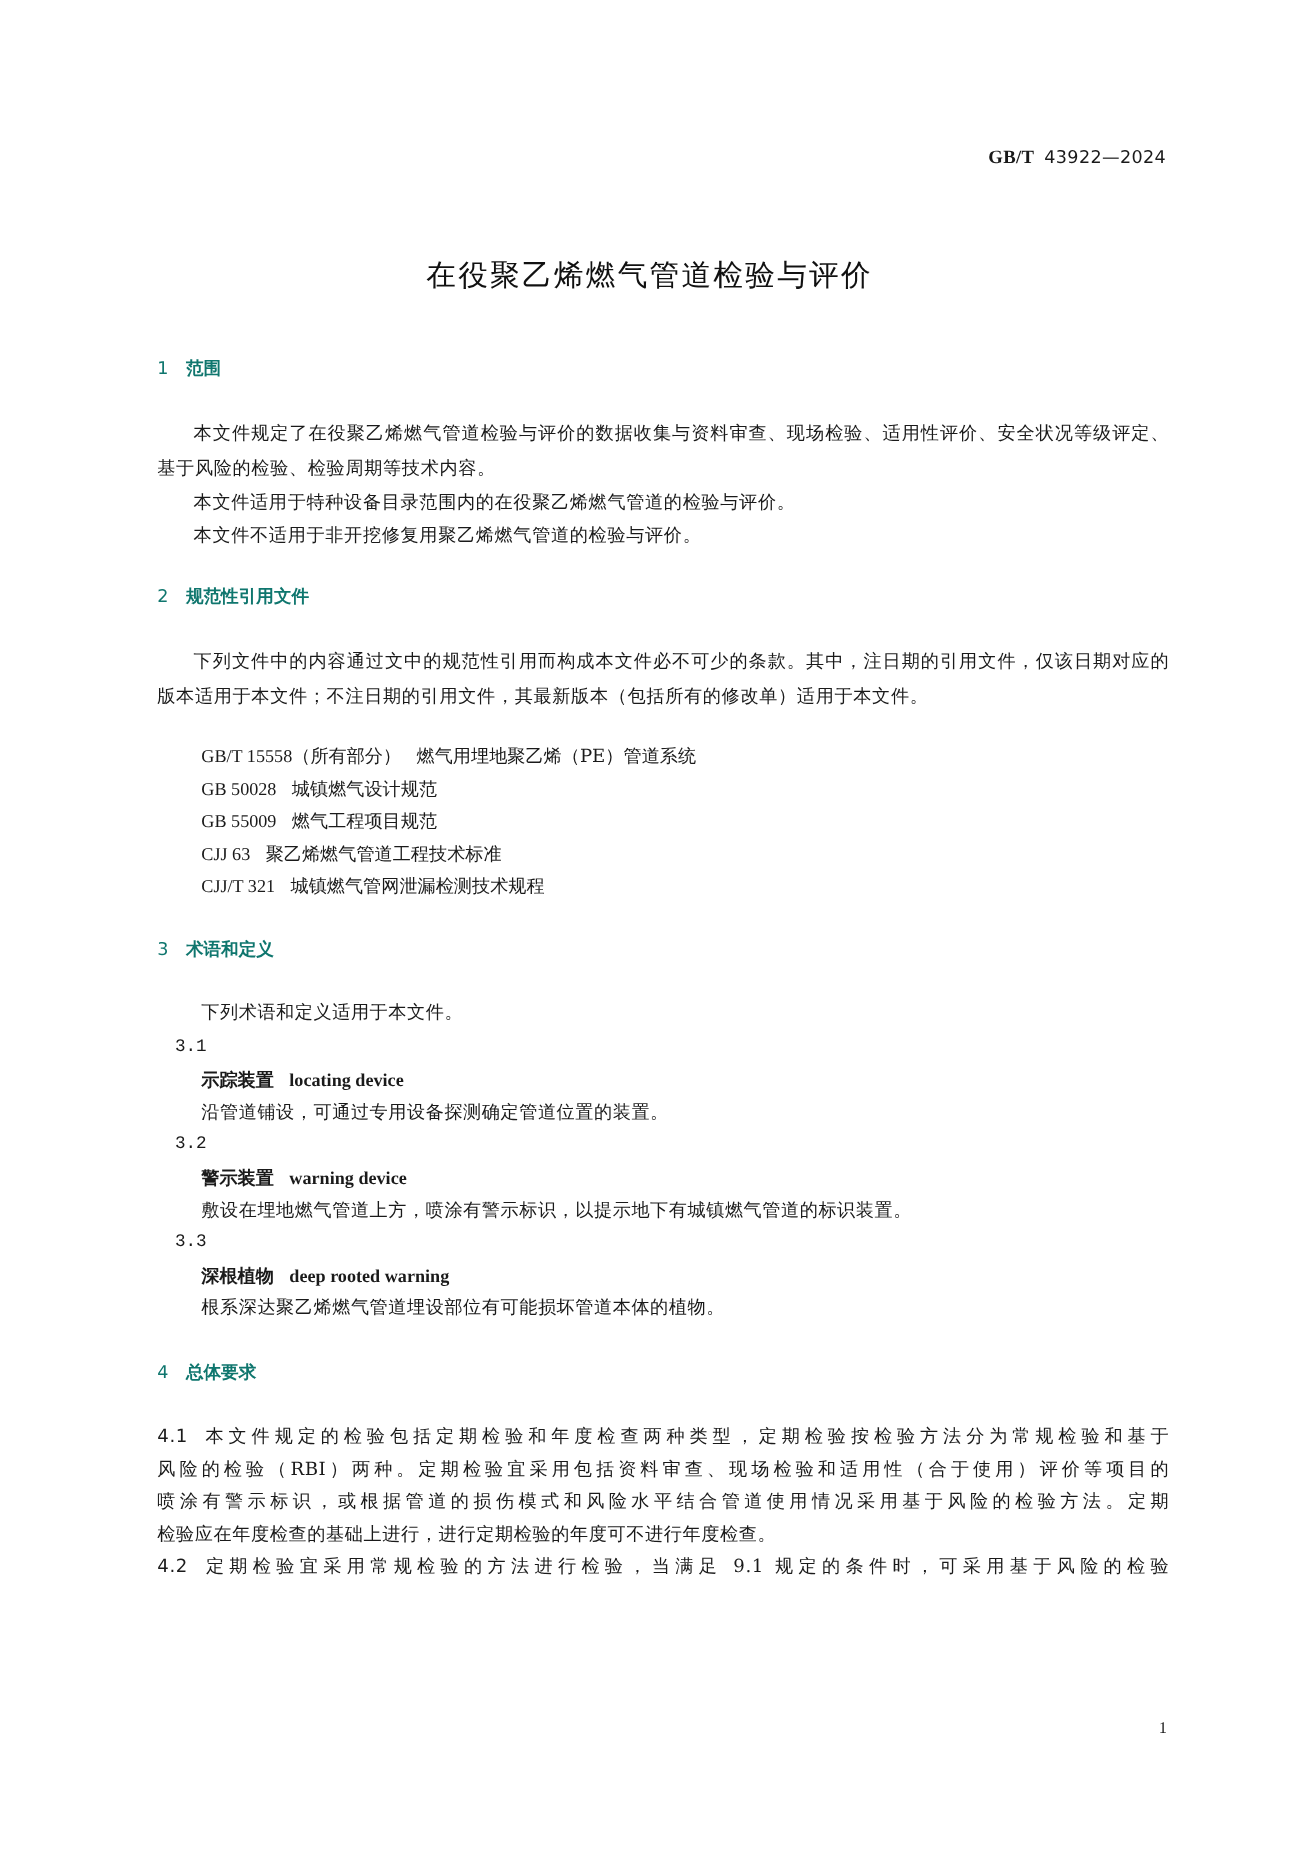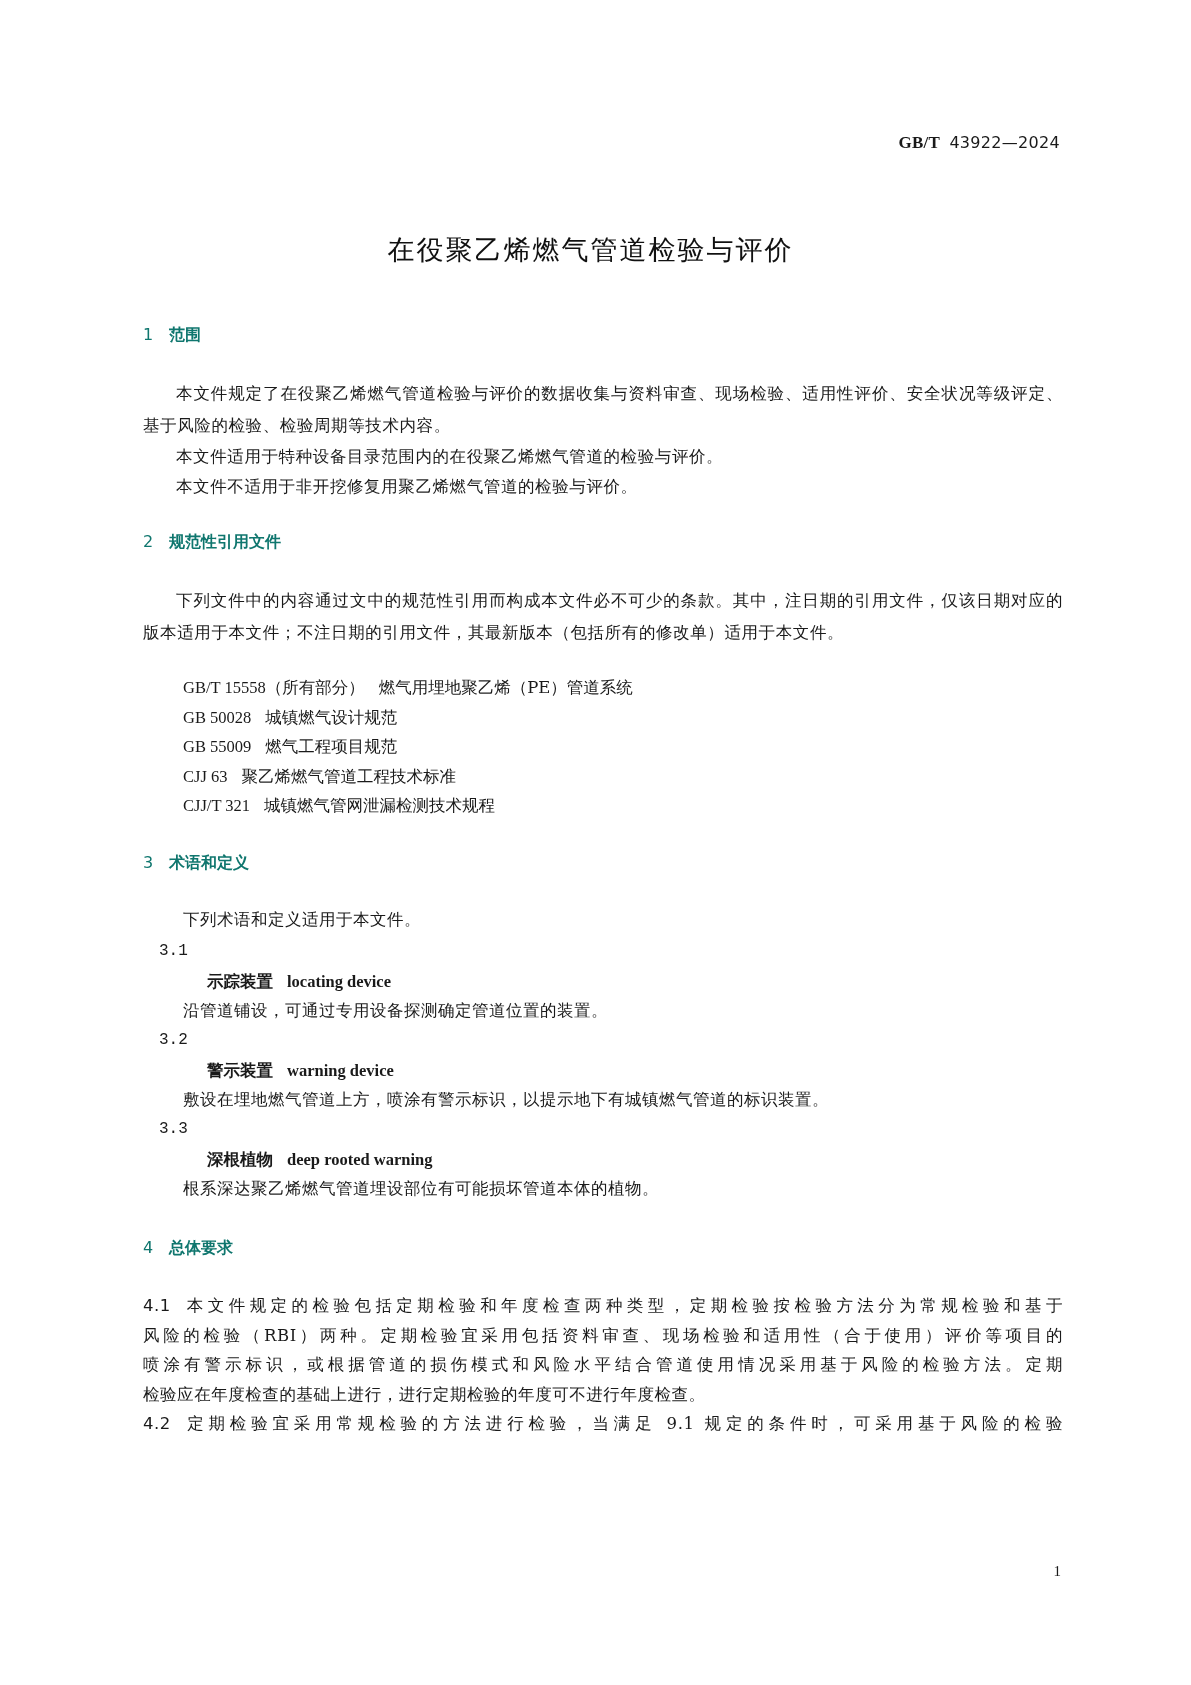--- a/index.html
+++ b/index.html
@@ -35,21 +35,20 @@
     .ref { position: absolute; left: 183px; font-size: 16.5px; }
     .ref .code { font-family: "Liberation Serif", serif; margin-right: 14px; }
     .clause-no {
       position: absolute; left: 143px; font-size: 16px;
       font-family: Liberation Mono, monospace;
       margin-left: 16px;
     }
     .term {
       position: absolute; left: 183px; font-size: 16.5px; font-weight: bold;
       font-family: "DejaVu Sans", sans-serif;
-      margin-left: 24px;
     }
     .term .en { font-family: "Liberation Serif", serif; margin-left: 14px; }
     .def { position: absolute; left: 183px; font-size: 16.5px; letter-spacing: 0.5px; }
     .ln { position: absolute; left: 143px; width: 920px; font-size: 16.5px; letter-spacing: 0.55px; text-align: justify; text-align-last: justify; }
     .ln.last { text-align-last: left; }
     .ln .cn { font-family: "DejaVu Sans", sans-serif; margin-right: 12px; }
     .page-no { position: absolute; right: 130px; top: 1563px; font-size: 15px; font-family: "Liberation Serif", serif; }
   </style>
 </head>
 <body>

